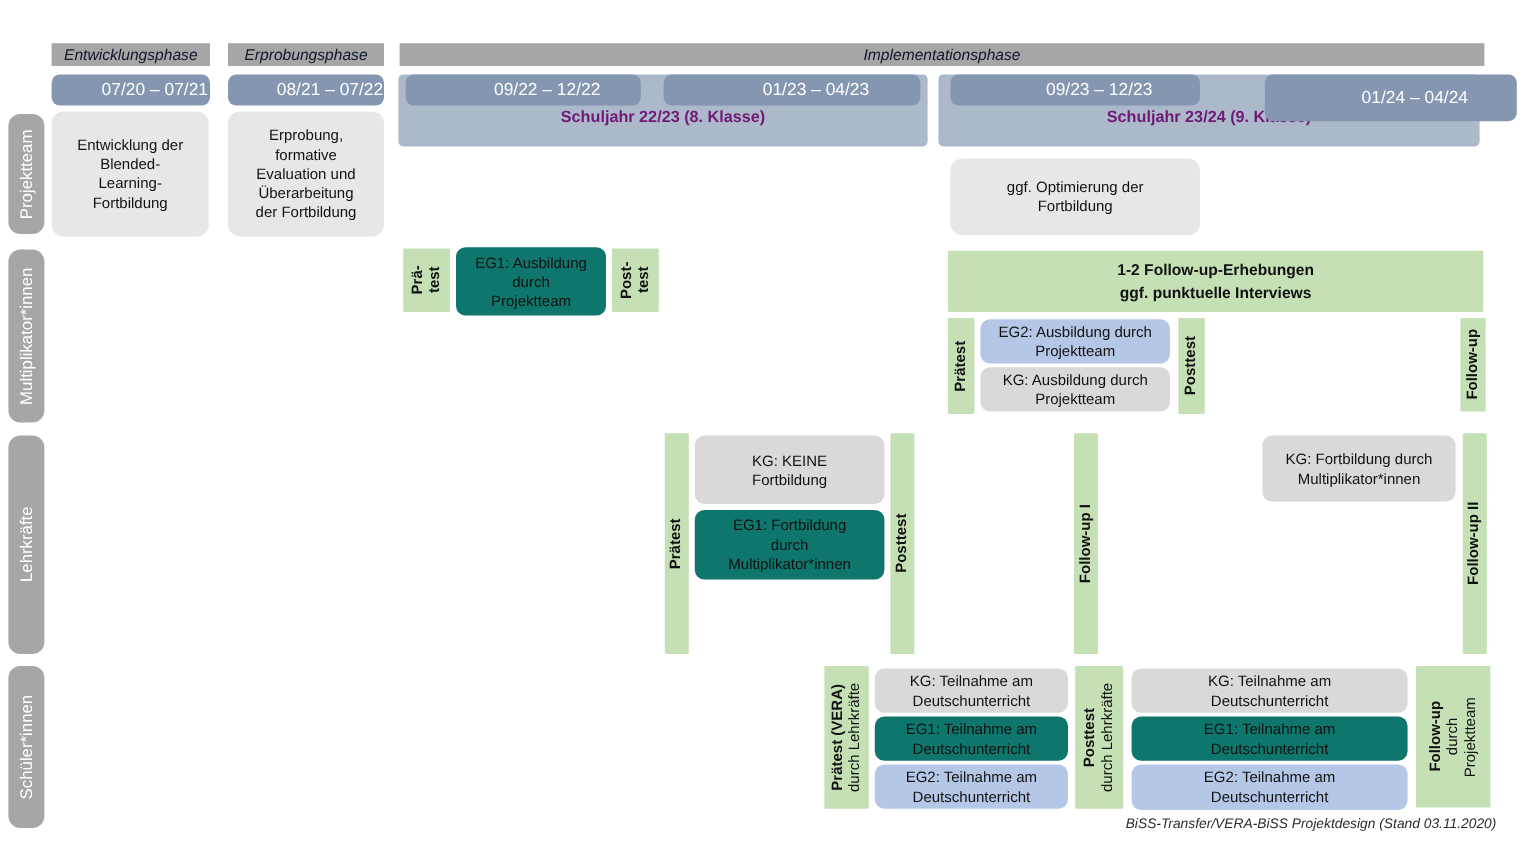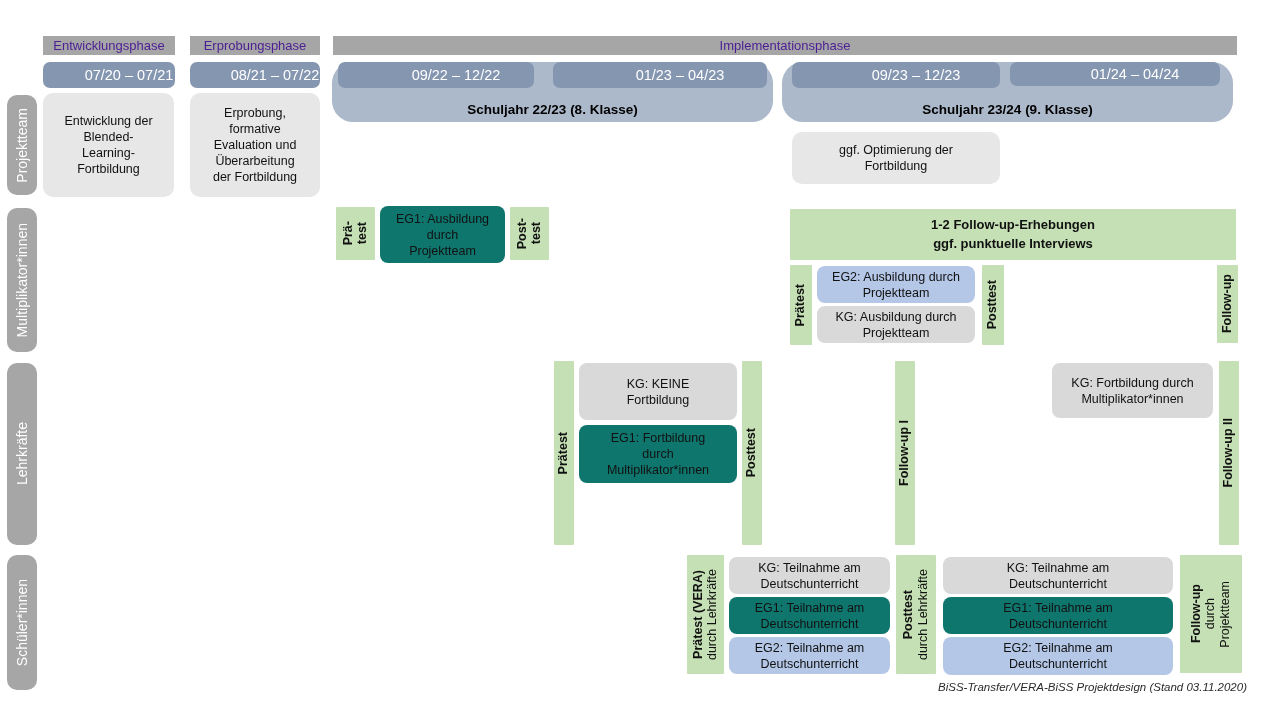--- a/index.html
+++ b/index.html
@@ -2,24 +2,24 @@
 <html><head>
 <meta charset="utf-8">
 <style>
   html,body{margin:0;padding:0;background:#ffffff;}
   body{font-family:"Liberation Sans",sans-serif;color:#111;}
   .canvas{position:relative;width:1280px;height:720px;background:#fff;overflow:hidden;}
   .abs{position:absolute;box-sizing:border-box;}
   .ctr{display:flex;align-items:center;justify-content:center;text-align:center;}
   .pre{white-space:pre-line;}
   
-  .phase{background:#a6a6a6;color:#4c1d95;font-size:13px;display:flex;align-items:center;justify-content:center;}
+  .phase{background:#a6a6a6;color:#0f172a;font-size:13px;display:flex;align-items:center;justify-content:center;font-style:italic;}
   
-  .band{background:#acb9ca;border-radius:21px;color:#000000;font-weight:bold;font-size:13.5px;
-        display:flex;align-items:flex-end;justify-content:center;padding-bottom:5px;}
+  .band{background:#acb9ca;border-radius:4px;color:#701a75;font-weight:bold;font-size:13.5px;
+        display:flex;align-items:flex-end;justify-content:center;padding-bottom:17px;}
   
   .date{background:#8496b0;border-radius:7px;color:#fff;font-size:14.5px;display:flex;align-items:center;justify-content:center;padding-left:40px;}
   
   .rowlabel{background:#a6a6a6;border-radius:10px;color:#fff;display:flex;align-items:center;justify-content:center;}
   .rowlabel .vt{font-size:14px;}
   
   .box{border-radius:10px;font-size:12.5px;line-height:1.28;padding:3px 6px;color:#111;}
   .graybox{background:#e8e7e7;}
   .kg{background:#d9d9d9;border-radius:8px;}
   .eg1{background:#0f766e;border-radius:8px;}
@@ -47,21 +47,21 @@
   </div>
   <div class="abs band" style="left:782px;top:62px;width:451px;height:60px">
     <span>Schuljahr 23/24 (9. Klasse)</span>
   </div>
 
   <div class="abs date" style="left:43px;top:62px;width:132px;height:26px">07/20 – 07/21</div>
   <div class="abs date" style="left:190px;top:62px;width:130px;height:26px">08/21 – 07/22</div>
   <div class="abs date" style="left:338px;top:62px;width:196px;height:26px">09/22 – 12/22</div>
   <div class="abs date" style="left:553px;top:62px;width:214px;height:26px">01/23 – 04/23</div>
   <div class="abs date" style="left:792px;top:62px;width:208px;height:26px">09/23 – 12/23</div>
-  <div class="abs date" style="left:1010px;top:62px;width:210px;height:24px">01/24 – 04/24</div>
+  <div class="abs date" style="left:1054px;top:62px;width:210px;height:39px">01/24 – 04/24</div>
 
   <div class="abs rowlabel" style="left:7px;top:95px;width:30px;height:100px">
     <span class="vt">Projektteam</span>
   </div>
   <div class="abs rowlabel" style="left:7px;top:208px;width:30px;height:144px">
     <span class="vt">Multiplikator*innen</span>
   </div>
   <div class="abs rowlabel" style="left:7px;top:363px;width:30px;height:182px">
     <span class="vt">Lehrkräfte</span>
   </div>
@@ -71,21 +71,21 @@
 
   <div class="abs box graybox ctr pre" style="left:43px;top:93px;width:131px;height:104px">Entwicklung der
 Blended-
 Learning-
 Fortbildung</div>
   <div class="abs box graybox ctr pre" style="left:190px;top:93px;width:130px;height:104px">Erprobung,
 formative
 Evaluation und
 Überarbeitung
 der Fortbildung</div>
-  <div class="abs box graybox ctr pre" style="left:792px;top:132px;width:208px;height:52px">ggf. Optimierung der
+  <div class="abs box graybox ctr pre" style="left:792px;top:132px;width:208px;height:64px">ggf. Optimierung der
 Fortbildung</div>
 
   <div class="abs green gbar" style="left:336px;top:207px;width:39px;height:53px">
     <span class="vt b vlbl">Prä-</span>
     <span class="vt b vlbl">test</span>
   </div>
   <div class="abs box eg1 ctr pre" style="left:380px;top:206px;width:125px;height:57px">EG1: Ausbildung
 durch
 Projektteam</div>
   <div class="abs green gbar" style="left:510px;top:207px;width:39px;height:53px">

